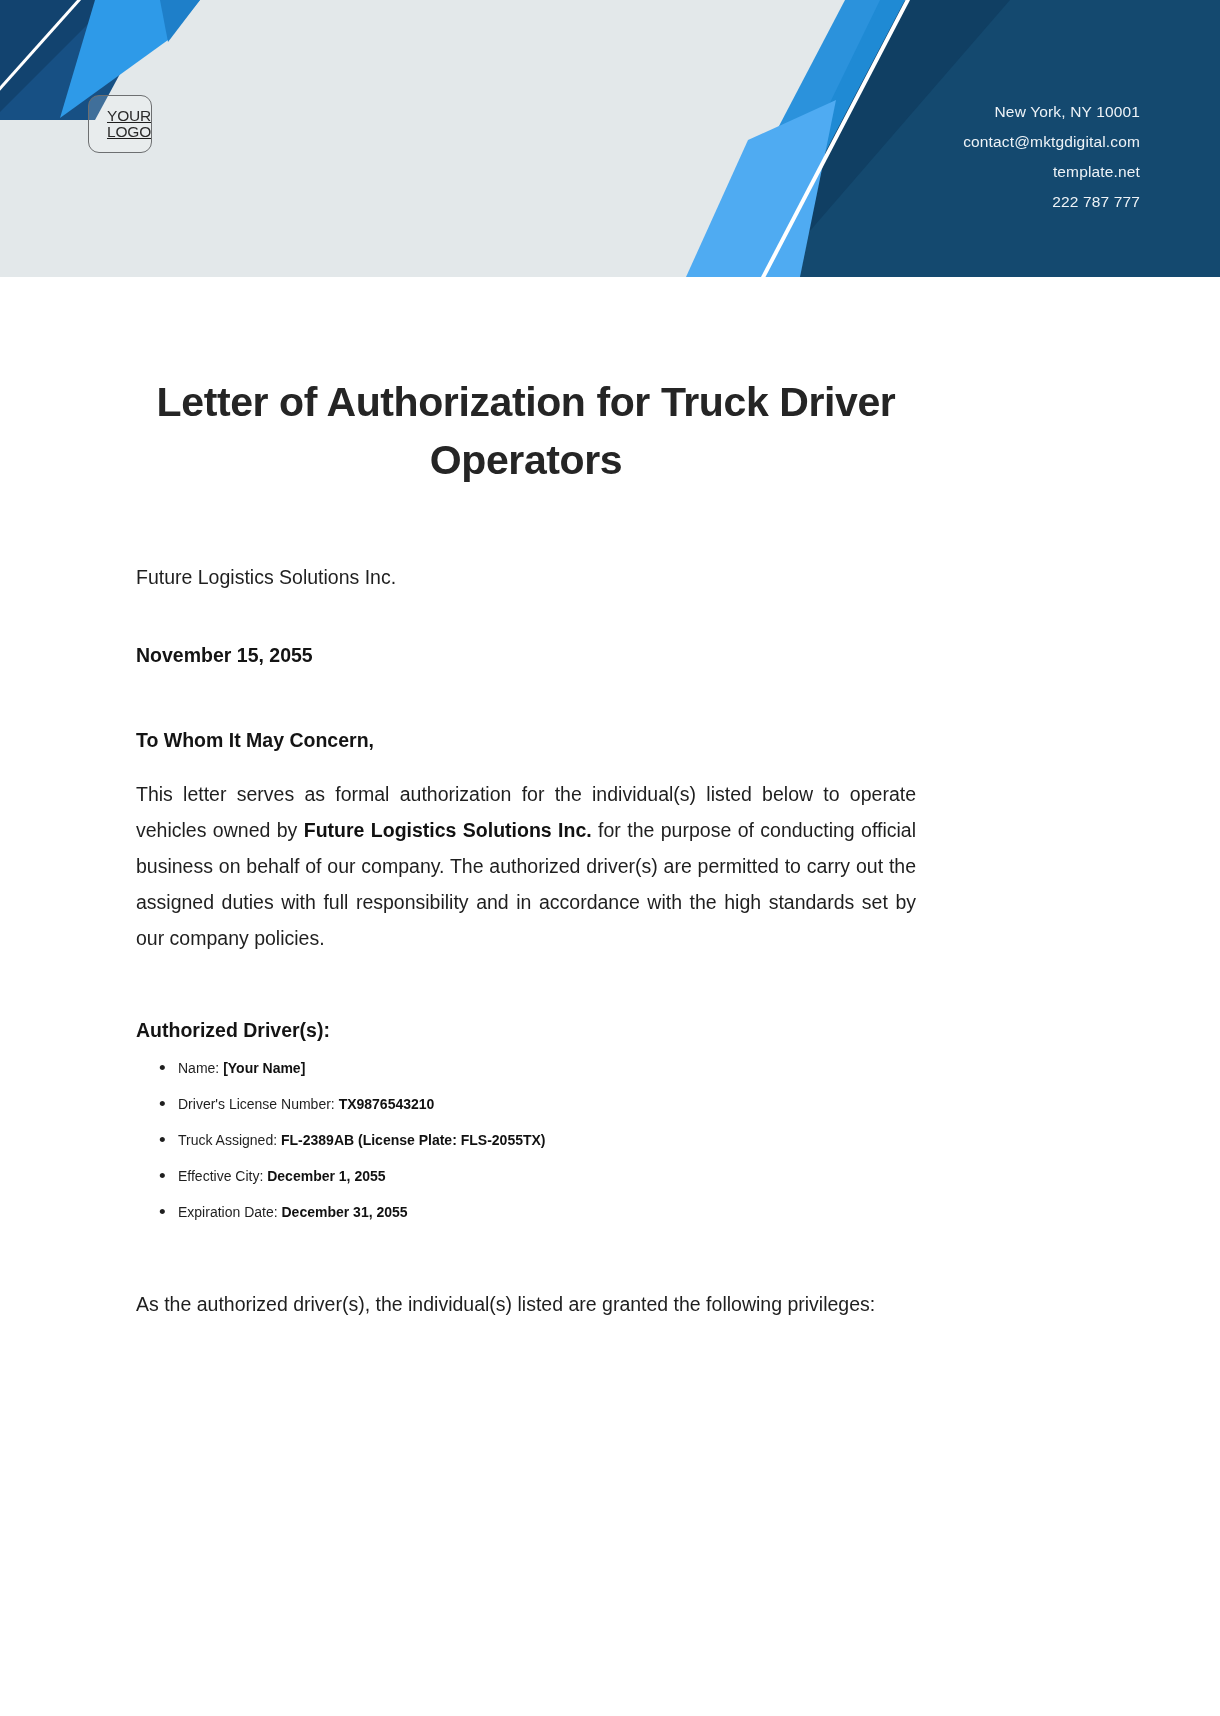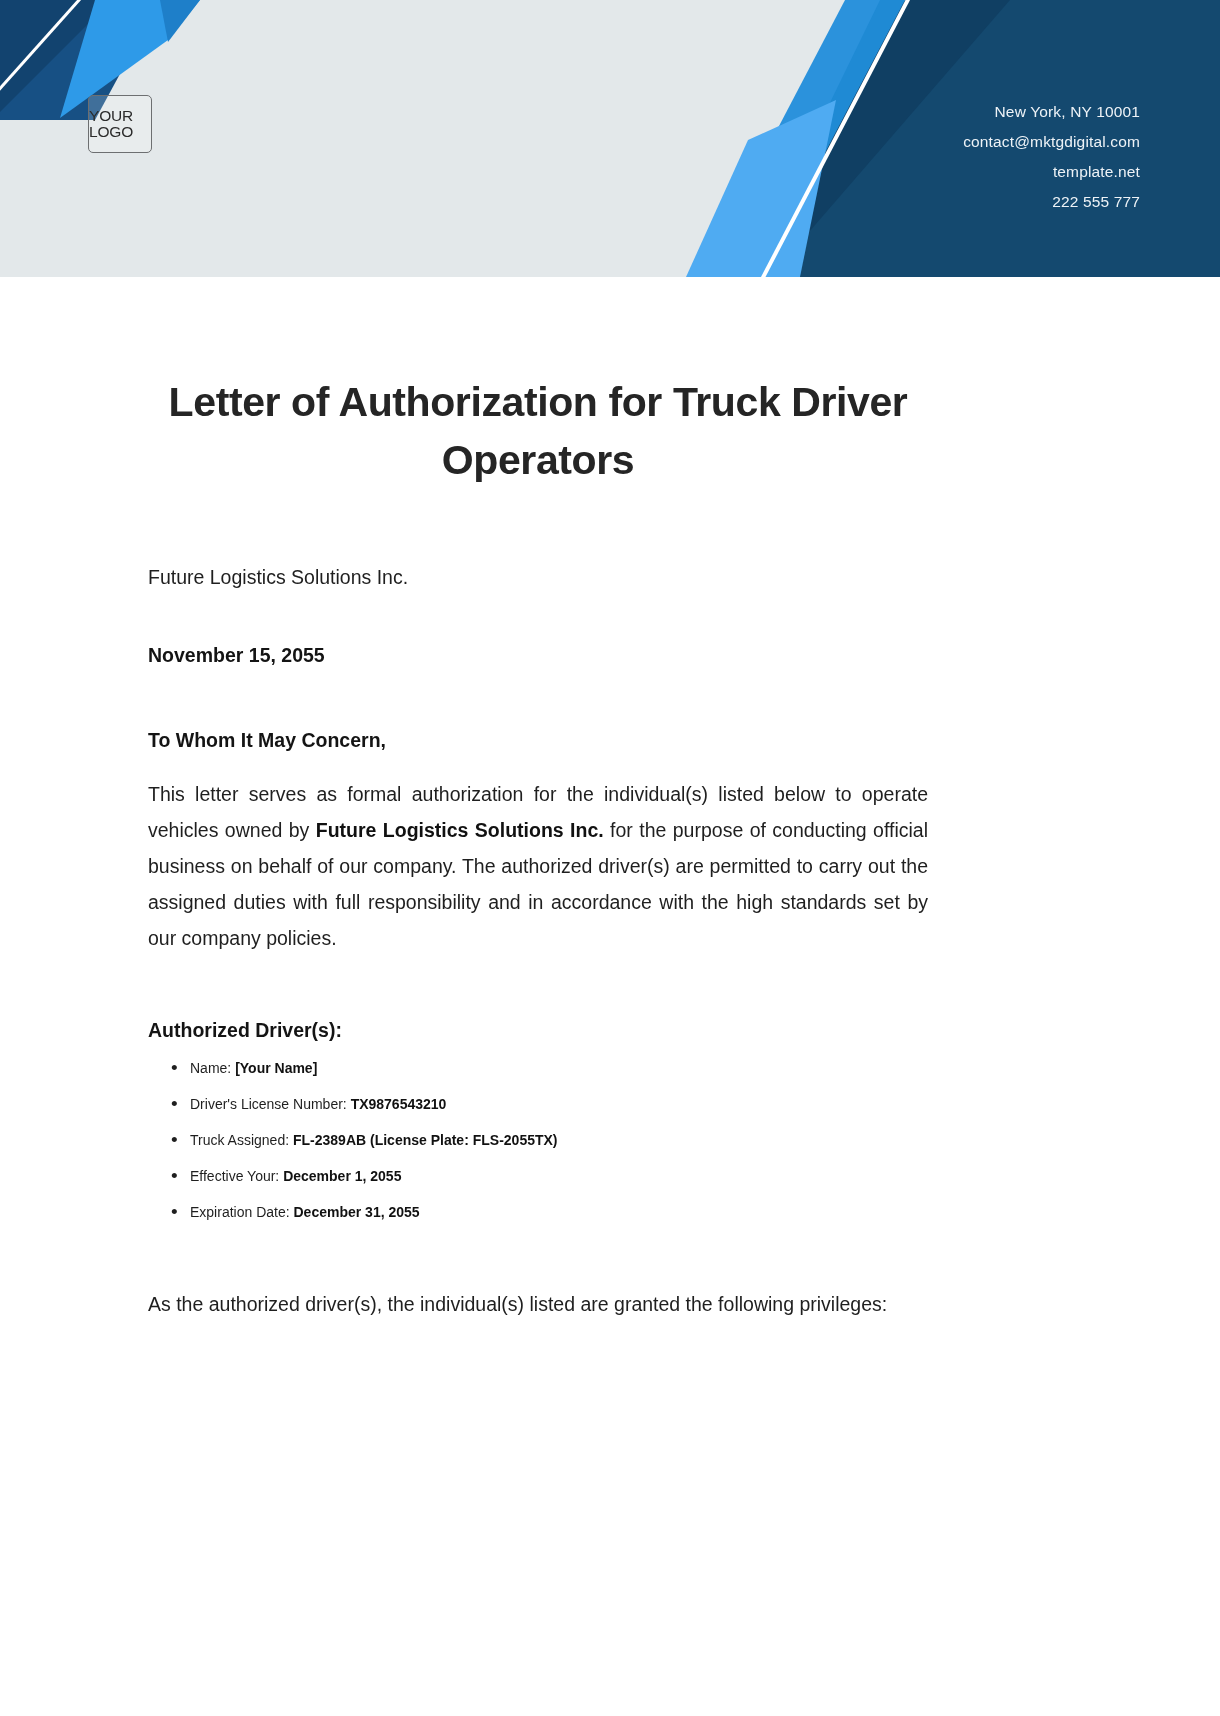--- a/index.html
+++ b/index.html
@@ -38,27 +38,28 @@
   }
 
   
   #logo-box {
     position: absolute;
     left: 88px;
     top: 95px;
     width: 62px;
     height: 56px;
     border: 1px solid #6d6f71;
-    border-radius: 5px;
+    border-radius: 11px;
     background: rgba(255,255,255,0.18);
     display: flex;
     flex-direction: column;
-    align-items: flex-start;
+    align-items: flex-end;
     justify-content: center;
     line-height: 1.04;
+    text-decoration: underline;
   }
   #logo-box span {
     font-family: "Liberation Sans", sans-serif;
     font-size: 15.5px;
     letter-spacing: -0.2px;
     color: #2b2b2b;
   }
 
   
   #contact-block {
@@ -69,21 +70,21 @@
     color: #eef3f7;
     font-size: 15.5px;
     line-height: 30px;
     letter-spacing: 0.15px;
   }
   #contact-block div { white-space: nowrap; }
 
   
   #doc-body {
     position: absolute;
-    left: 16px;
+    left: 4px;
     top: 277px;
     width: 1044px;
   }
   .page-pad {
     padding: 0 132px;
     margin-top: 12px;
   }
 
   #doc-title {
     margin: 96px 0 0 0;
@@ -200,21 +201,21 @@
 
   <div id="logo-box">
     <span>YOUR</span>
     <span>LOGO</span>
   </div>
 
   <div id="contact-block">
     <div>New York, NY 10001</div>
     <div>contact@mktgdigital.com</div>
     <div>template.net</div>
-    <div>222 555 777</div>
+    <div>222 787 777</div>
   </div>
 </div>
 
 <div id="doc-body">
 
   <h1 id="doc-title">Letter of Authorization for Truck Driver Operators</h1>
 
   <div class="page-pad">
 
     <div id="sender-address">
@@ -228,20 +229,20 @@
     <p id="intro-paragraph">
       <span>This letter serves as formal authorization for the individual(s) listed below to operate vehicles owned by </span><b>Future Logistics Solutions Inc.</b><span> for the purpose of conducting official business on behalf of our company. The authorized driver(s) are permitted to carry out the assigned duties with full responsibility and in accordance with the high standards set by our company policies.</span>
     </p>
 
     <div id="drivers-heading">Authorized Driver(s):</div>
 
     <ul id="drivers-list">
       <li><span>Name: </span><span class="val">[Your Name]</span></li>
       <li><span>Driver's License Number: </span><span class="val">TX9876543210</span></li>
       <li><span>Truck Assigned: </span><span class="val">FL-2389AB (License Plate: FLS-2055TX)</span></li>
-      <li><span>Effective Your: </span><span class="val">December 1, 2055</span></li>
+      <li><span>Effective City: </span><span class="val">December 1, 2055</span></li>
       <li><span>Expiration Date: </span><span class="val">December 31, 2055</span></li>
     </ul>
 
     <p id="privileges-lead">As the authorized driver(s), the individual(s) listed are granted the following privileges:</p>
 
   </div>
 </div>
 
 </body></html>

